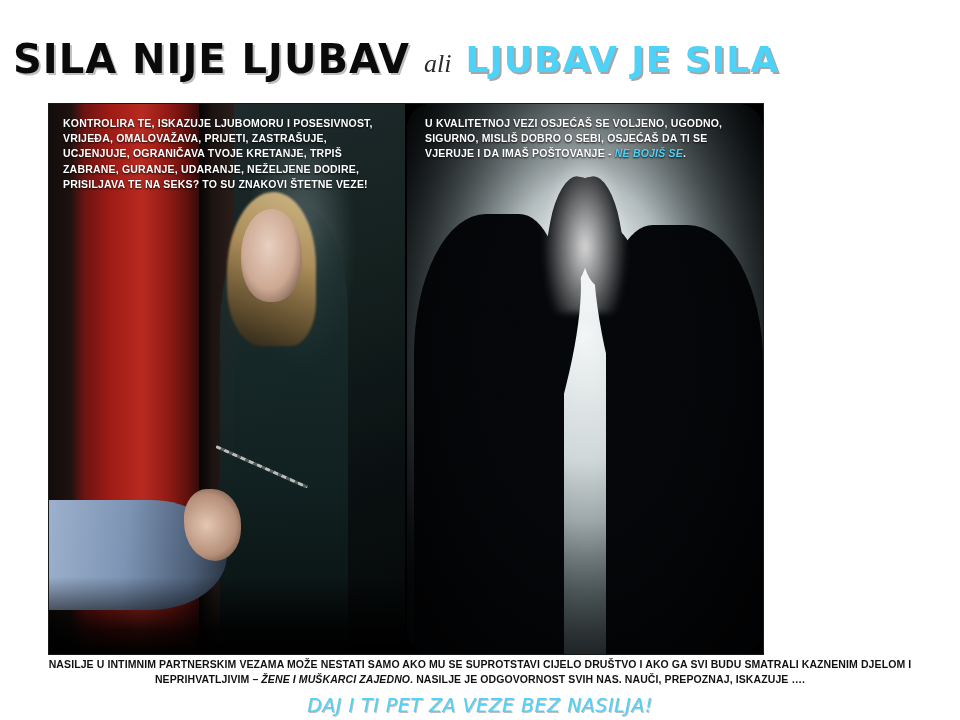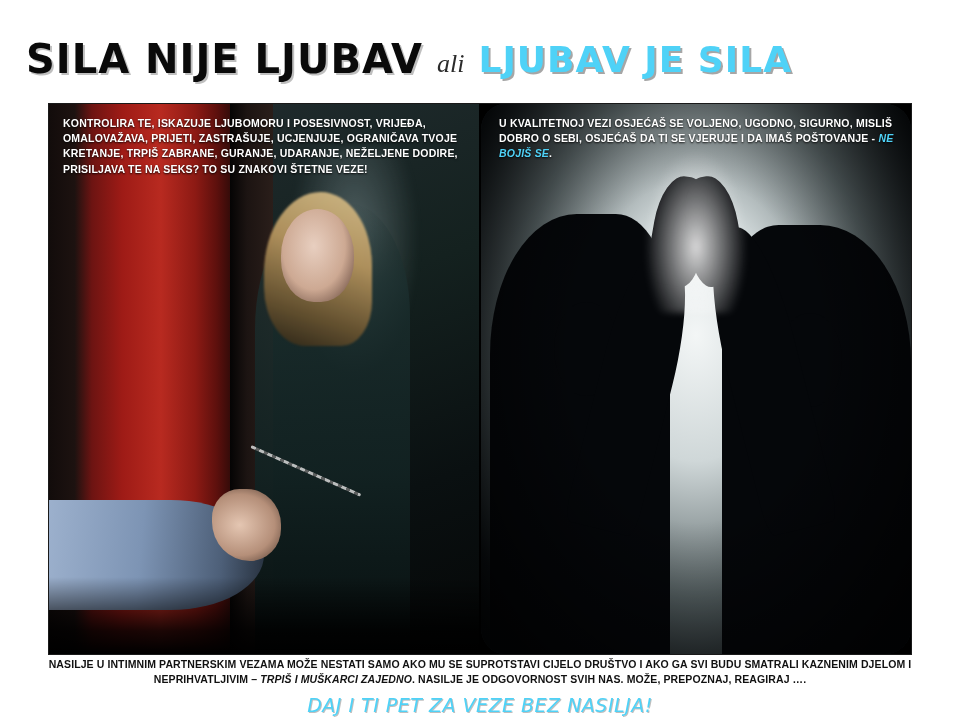--- a/index.html
+++ b/index.html
@@ -23,21 +23,21 @@
 
   
   .headline {
     position: absolute;
     top: 26px;
     left: 0;
     width: 792px;
     height: 66px;
     display: flex;
     align-items: center;
-    justify-content: flex-end;
+    justify-content: center;
     white-space: nowrap;
   }
   .headline-part1 {
     font-family: "DejaVu Sans", sans-serif;
     font-weight: bold;
     font-size: 40px;
     letter-spacing: 1px;
     color: #0a0a0a;
     text-shadow: 2px 2px 0 rgba(0,0,0,0.25);
   }
@@ -56,21 +56,21 @@
     letter-spacing: 1px;
     color: #4fd2f7;
     text-shadow: 2px 2px 0 rgba(0,0,0,0.35);
   }
 
   
   .panels {
     position: absolute;
     top: 103px;
     left: 48px;
-    width: 864px;
+    width: 716px;
     height: 552px;
     display: flex;
     background: #000;
     border: 1px solid #1a1a1a;
     box-sizing: border-box;
   }
   .panel {
     position: relative;
     height: 100%;
     overflow: hidden;
@@ -353,18 +353,18 @@
       <div class="panel-text panel-text--right">
         <span>U KVALITETNOJ VEZI OSJEĆAŠ SE VOLJENO, UGODNO, SIGURNO, MISLIŠ  DOBRO   O SEBI, OSJEĆAŠ DA TI SE VJERUJE I DA IMAŠ POŠTOVANJE - </span><span class="hl-blue">NE BOJIŠ SE</span><span>.</span>
       </div>
     </div>
 
   </div>
 
   <div class="bottom">
     <div class="bottom-line">NASILJE U INTIMNIM PARTNERSKIM VEZAMA MOŽE NESTATI SAMO AKO MU SE  SUPROTSTAVI CIJELO DRUŠTVO I AKO GA SVI BUDU SMATRALI KAZNENIM DJELOM I</div>
     <div class="bottom-line">
-      <span>NEPRIHVATLJIVIM  –  </span><span class="bottom-em">TRPIŠ I MUŠKARCI ZAJEDNO</span><span>. NASILJE JE ODGOVORNOST SVIH NAS.   MOŽE, PREPOZNAJ, REAGIRAJ  ….</span>
+      <span>NEPRIHVATLJIVIM  –  </span><span class="bottom-em">ŽENE I MUŠKARCI ZAJEDNO</span><span>. NASILJE JE ODGOVORNOST SVIH NAS.   NAUČI, PREPOZNAJ, ISKAZUJE  ….</span>
     </div>
     <div class="slogan">DAJ I TI PET ZA VEZE BEZ NASILJA!</div>
   </div>
 
 </div>
 
 </body></html>

